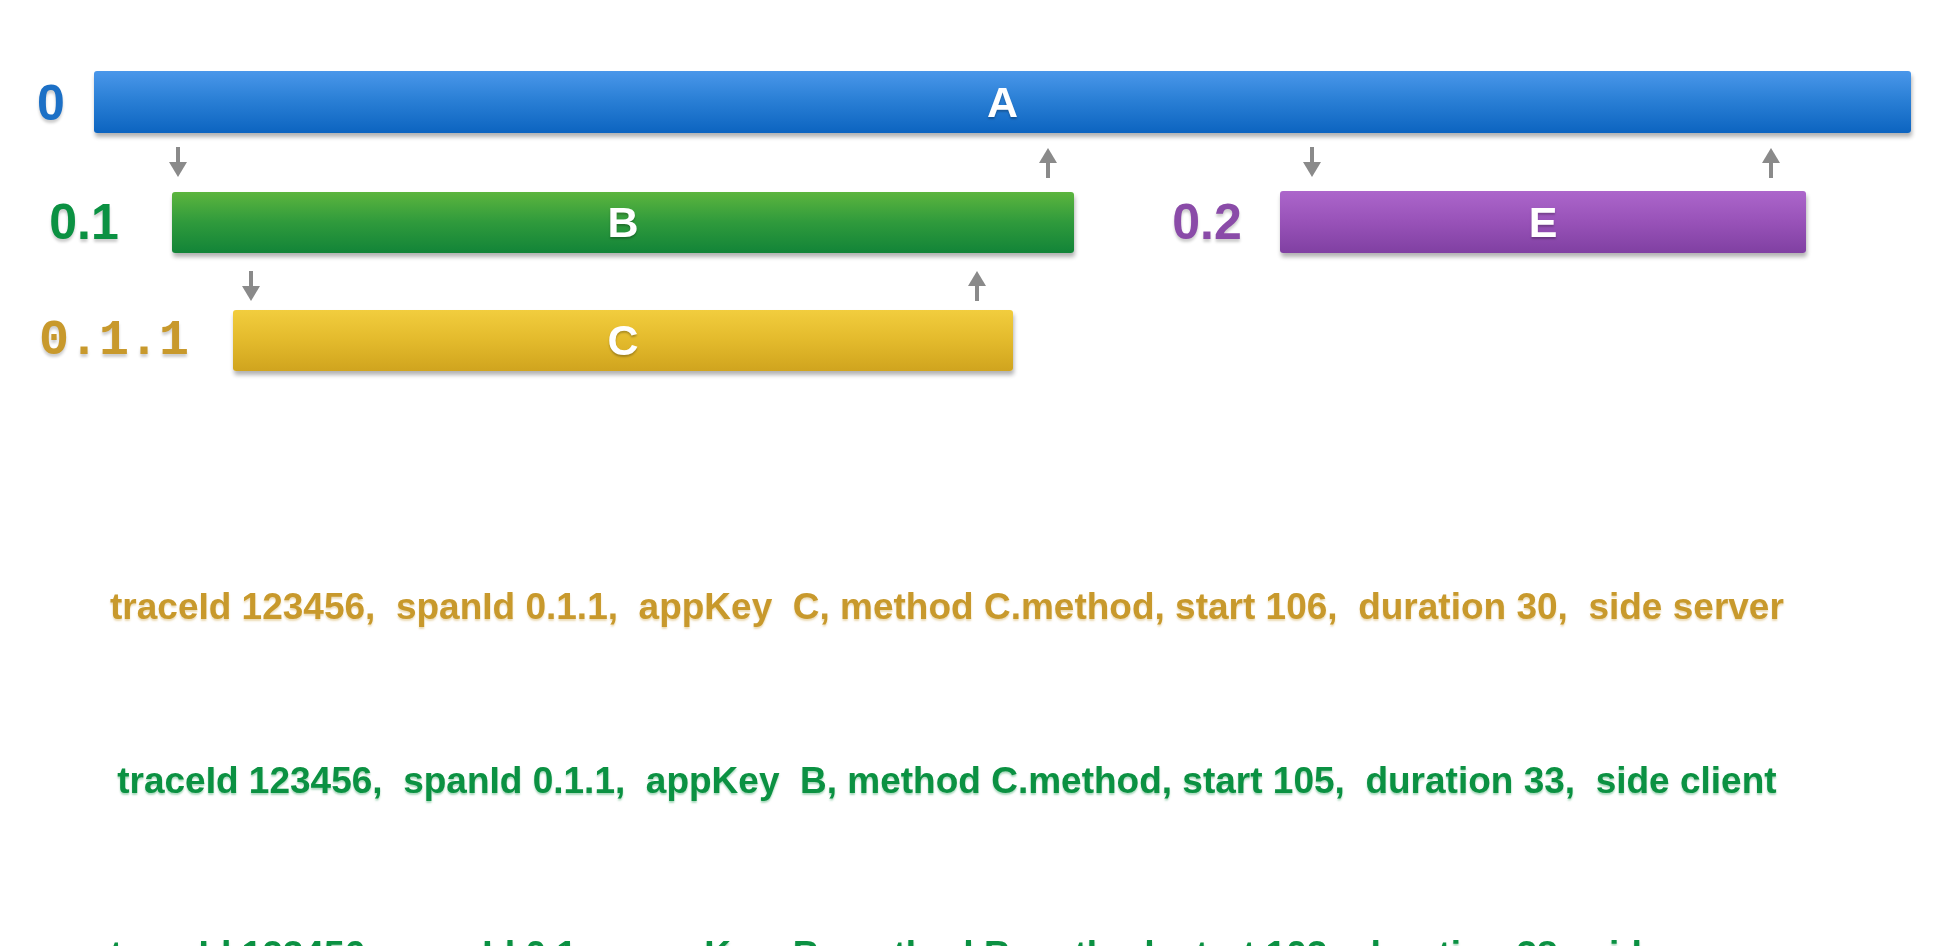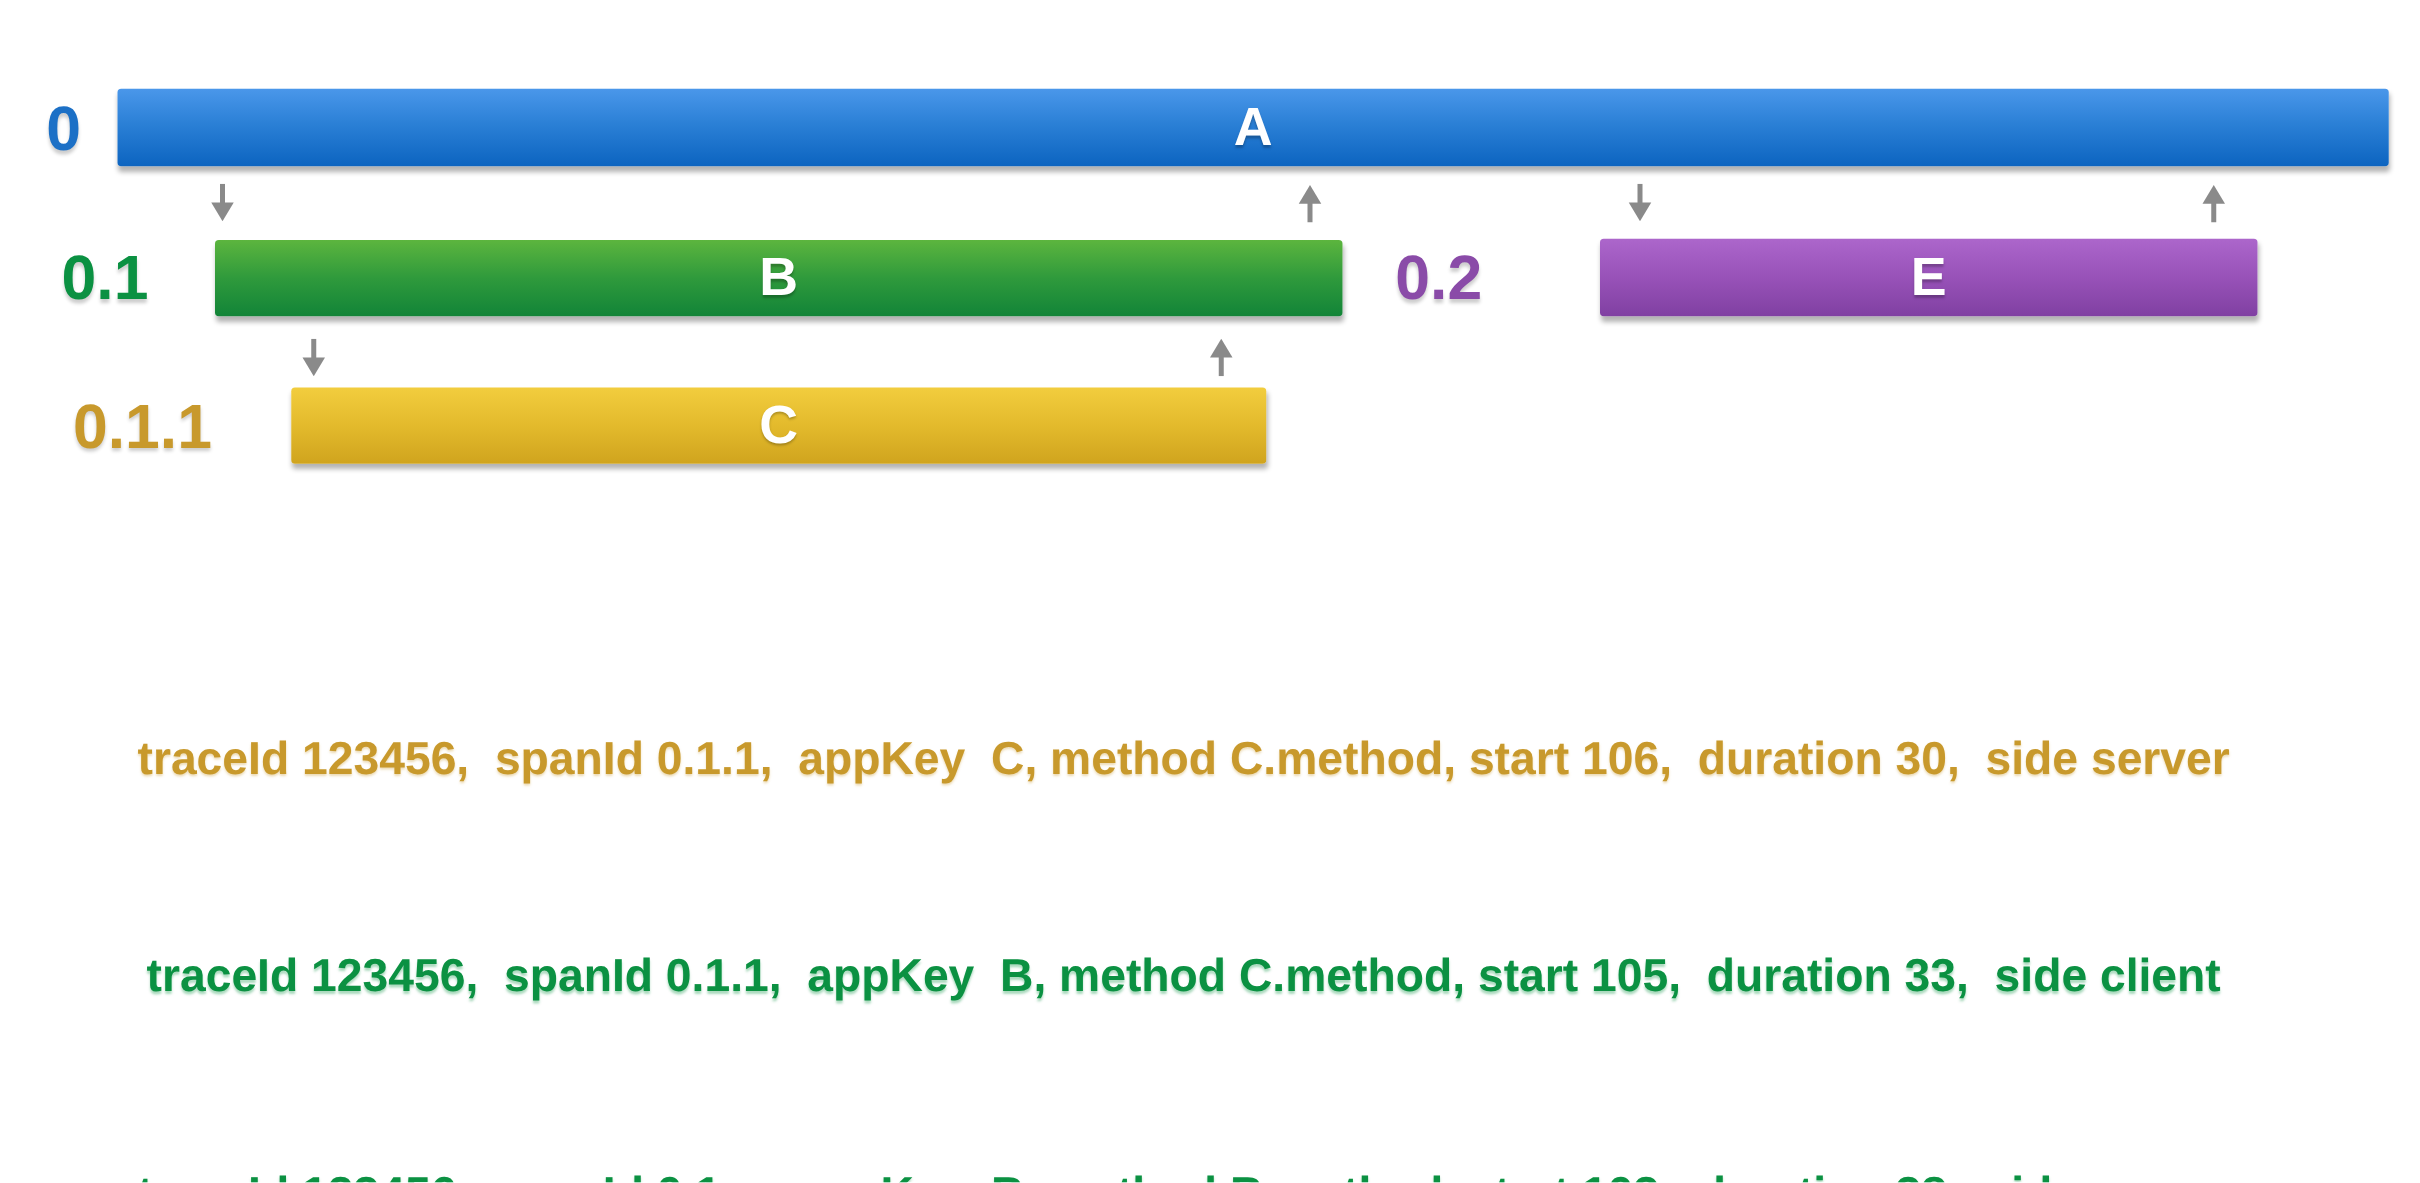--- a/index.html
+++ b/index.html
@@ -32,21 +32,21 @@
   .row-label{
     position:absolute;
     transform:translate(-50%,-50%);
     font-size:50px;
     line-height:1;
     text-shadow:0 3px 3px rgba(0,0,0,0.20);
     white-space:nowrap;
   }
   .lbl-blue  {color:#1C70C6;}
   .lbl-green {color:#0B9142;}
-  .lbl-gold  {color:#C8992C;}
+  .lbl-gold  {color:#C8992C;font-family:Liberation Mono, monospace;}
   .lbl-purple{color:#8A4BA8;}
   
   .arrow{position:absolute;width:20px;height:30px;}
   .arrow svg{display:block;}
   
   .trace-log{
     position:absolute;
     left:110px;top:462px;
     font-size:37px;
     line-height:58px;
@@ -88,21 +88,21 @@
         <polygon points="10,0 1,15 19,15" fill="#8A8A8A"></polygon>
         <rect x="8" y="14" width="4" height="16" fill="#8A8A8A"></rect>
       </svg>
   </div>
 
   <div class="row-label lbl-green" style="left:84px;top:222px">0.1</div>
   <div class="bar bar-green" style="left:172px;top:192px;width:902px;height:61px">
     <span class="bar-letter">B</span>
   </div>
 
-  <div class="row-label lbl-purple" style="left:1151px;top:222px">0.2</div>
+  <div class="row-label lbl-purple" style="left:1207px;top:222px">0.2</div>
   <div class="bar bar-purple" style="left:1280px;top:191px;width:526px;height:62px">
     <span class="bar-letter">E</span>
   </div>
 
   <div class="arrow" style="left:241px;top:271px">
     <svg width="20" height="30" viewBox="0 0 20 30">
         <rect x="8" y="0" width="4" height="16" fill="#8A8A8A"></rect>
         <polygon points="1,15 19,15 10,30" fill="#8A8A8A"></polygon>
       </svg>
   </div>

